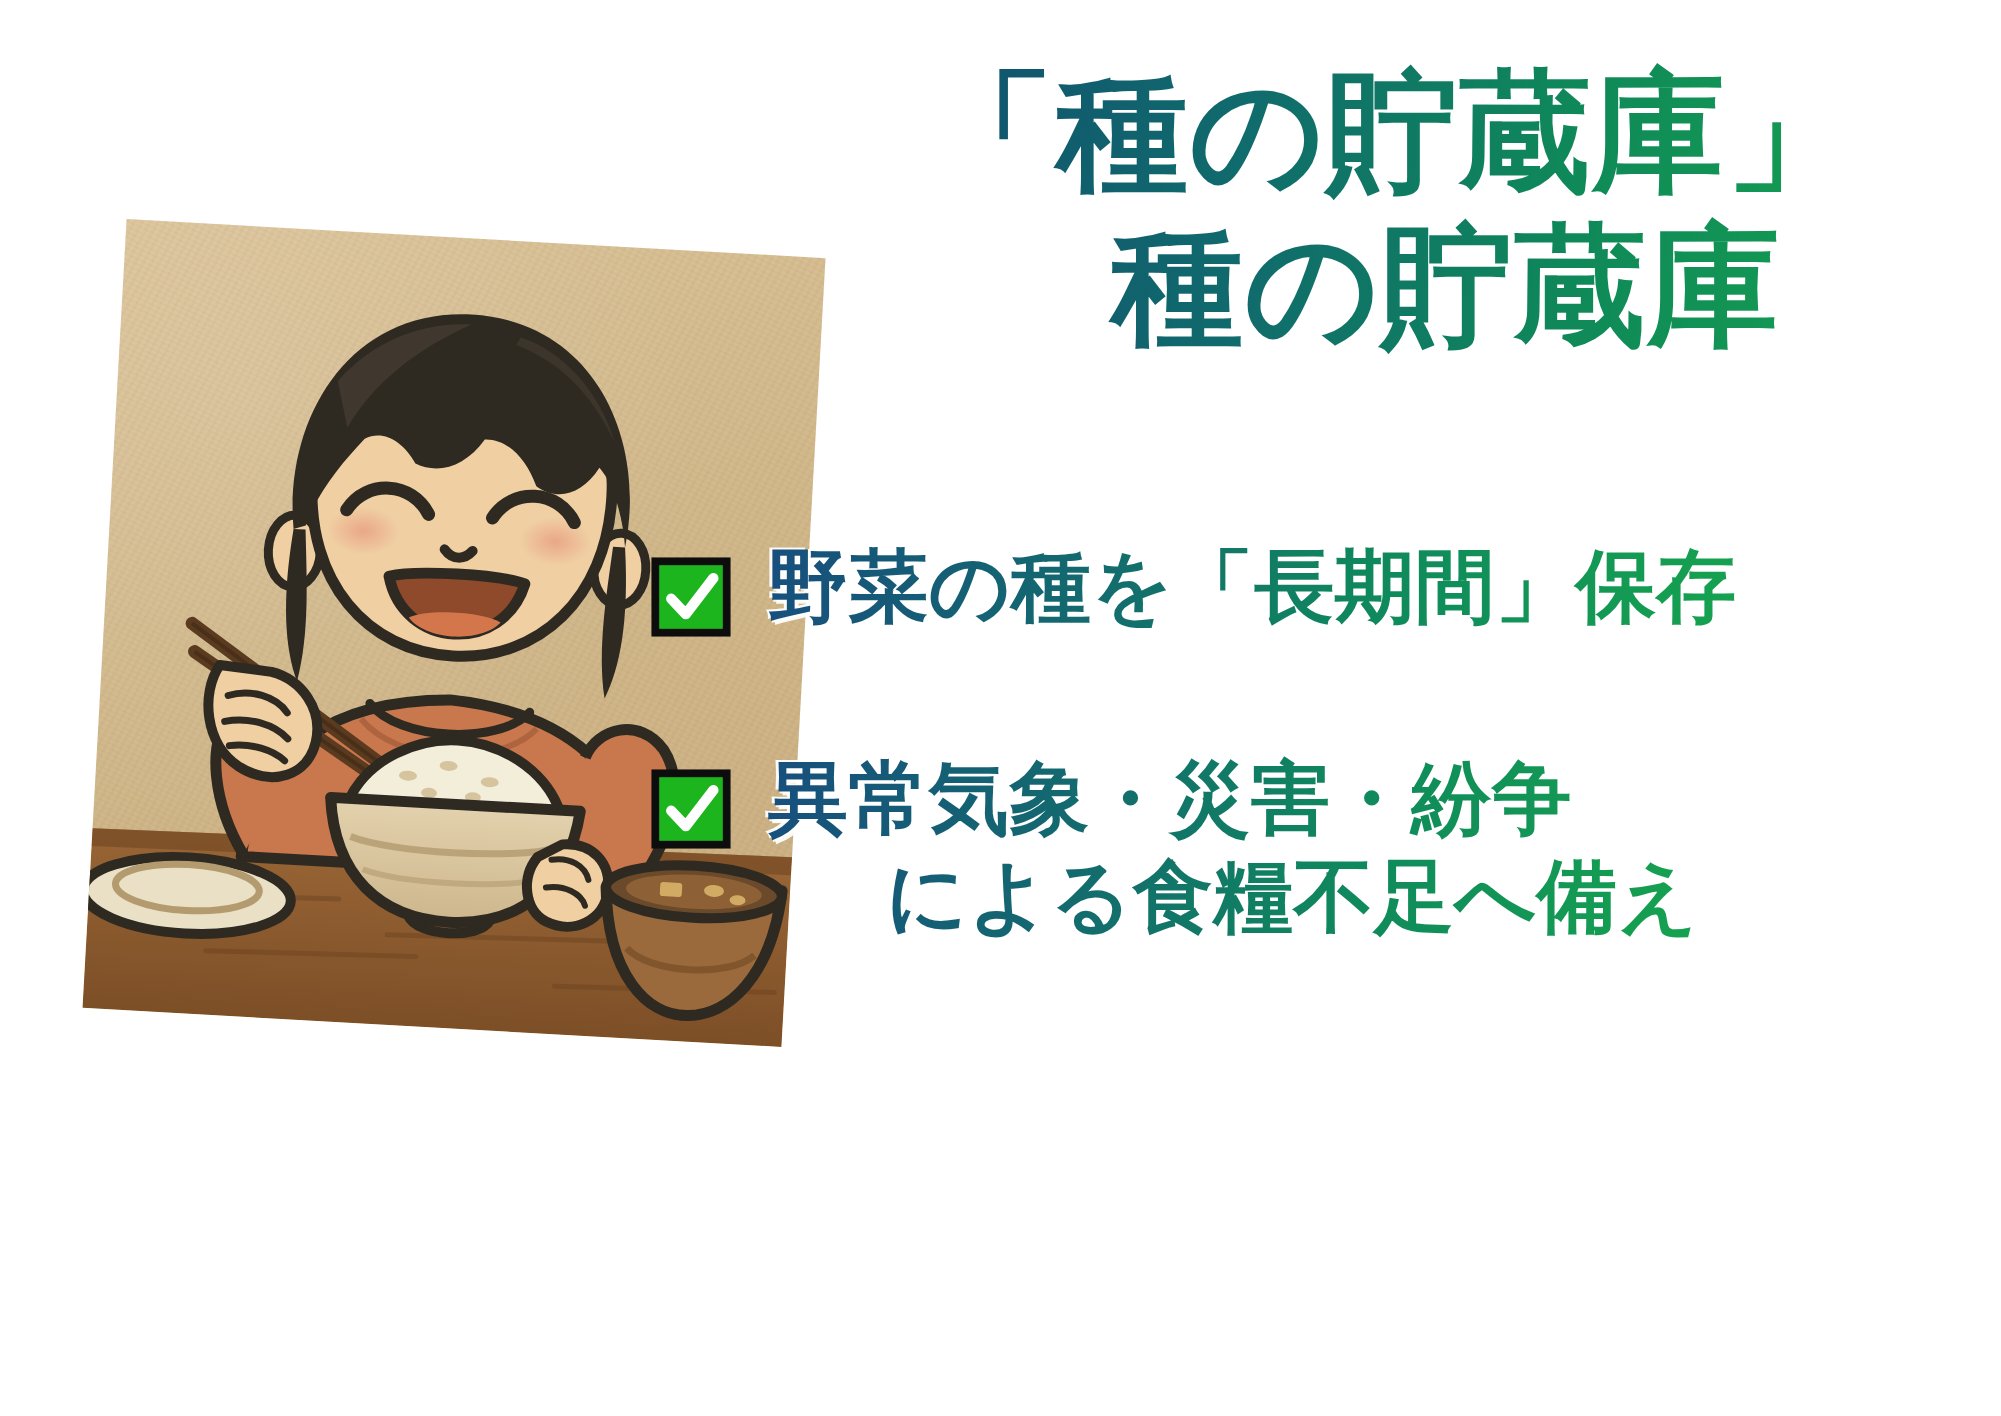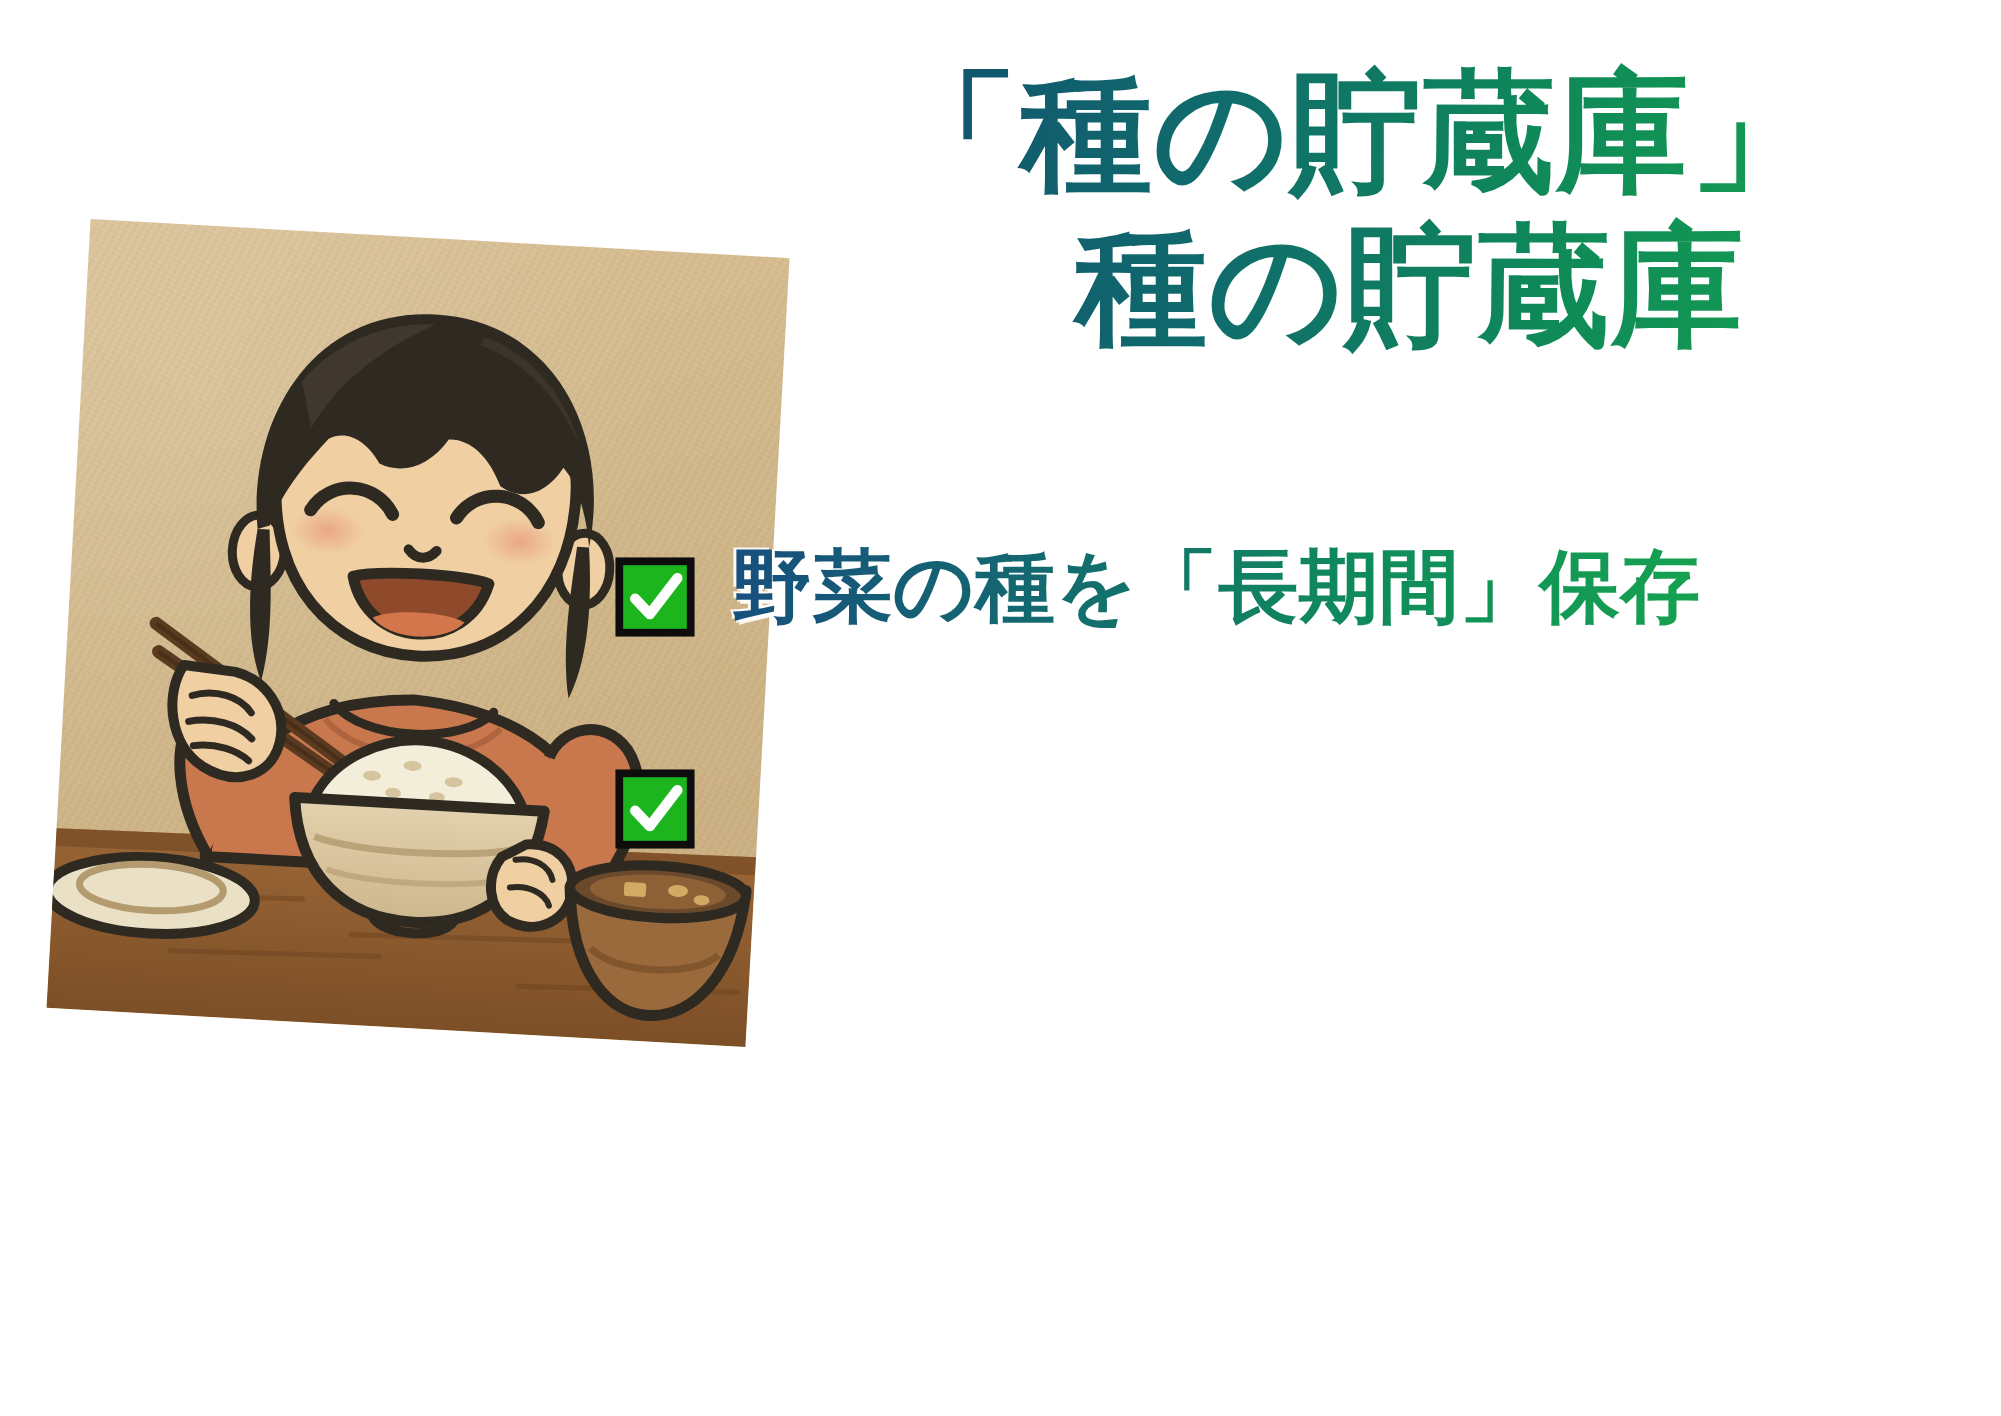--- a/index.html
+++ b/index.html
@@ -13,20 +13,21 @@
     height: 1416px;
     position: relative;
     overflow: hidden;
     font-family: "DejaVu Sans", "Liberation Sans", sans-serif;
   }
 
   #poster {
     position: absolute;
     inset: 0;
     background: #ffffff;
+    margin-left: 36px;
   }
 
   
   .illus-wrap {
     position: absolute;
     left: 68px;
     top: 238px;
     width: 700px;
     height: 790px;
     transform: rotate(3.2deg);
@@ -278,17 +279,21 @@
 
     <div class="bullet-row r2">
       <div class="halo" style="left:64px; top:4px; width:1300px; height:232px;"></div>
       <div class="checkbox">
         <svg class="cb-svg" viewBox="0 0 100 100" xmlns="http://www.w3.org/2000/svg">
           <rect x="4" y="4" width="92" height="92" fill="#0d0d0d"></rect>
           <rect x="13" y="13" width="74" height="74" fill="#1db51d"></rect>
           <path d="M27 52 L44 70 L76 28" fill="none" stroke="#ffffff" stroke-width="12" stroke-linecap="round" stroke-linejoin="round"></path>
         </svg>
       </div>
+      <div class="bullet-text">
+        <span class="line">異常気象・災害・紛争</span>
+        <span class="indent">による食糧不足へ備え</span>
+      </div>
     </div>
 
 
   </div>
 </div>
 
 </body></html>

